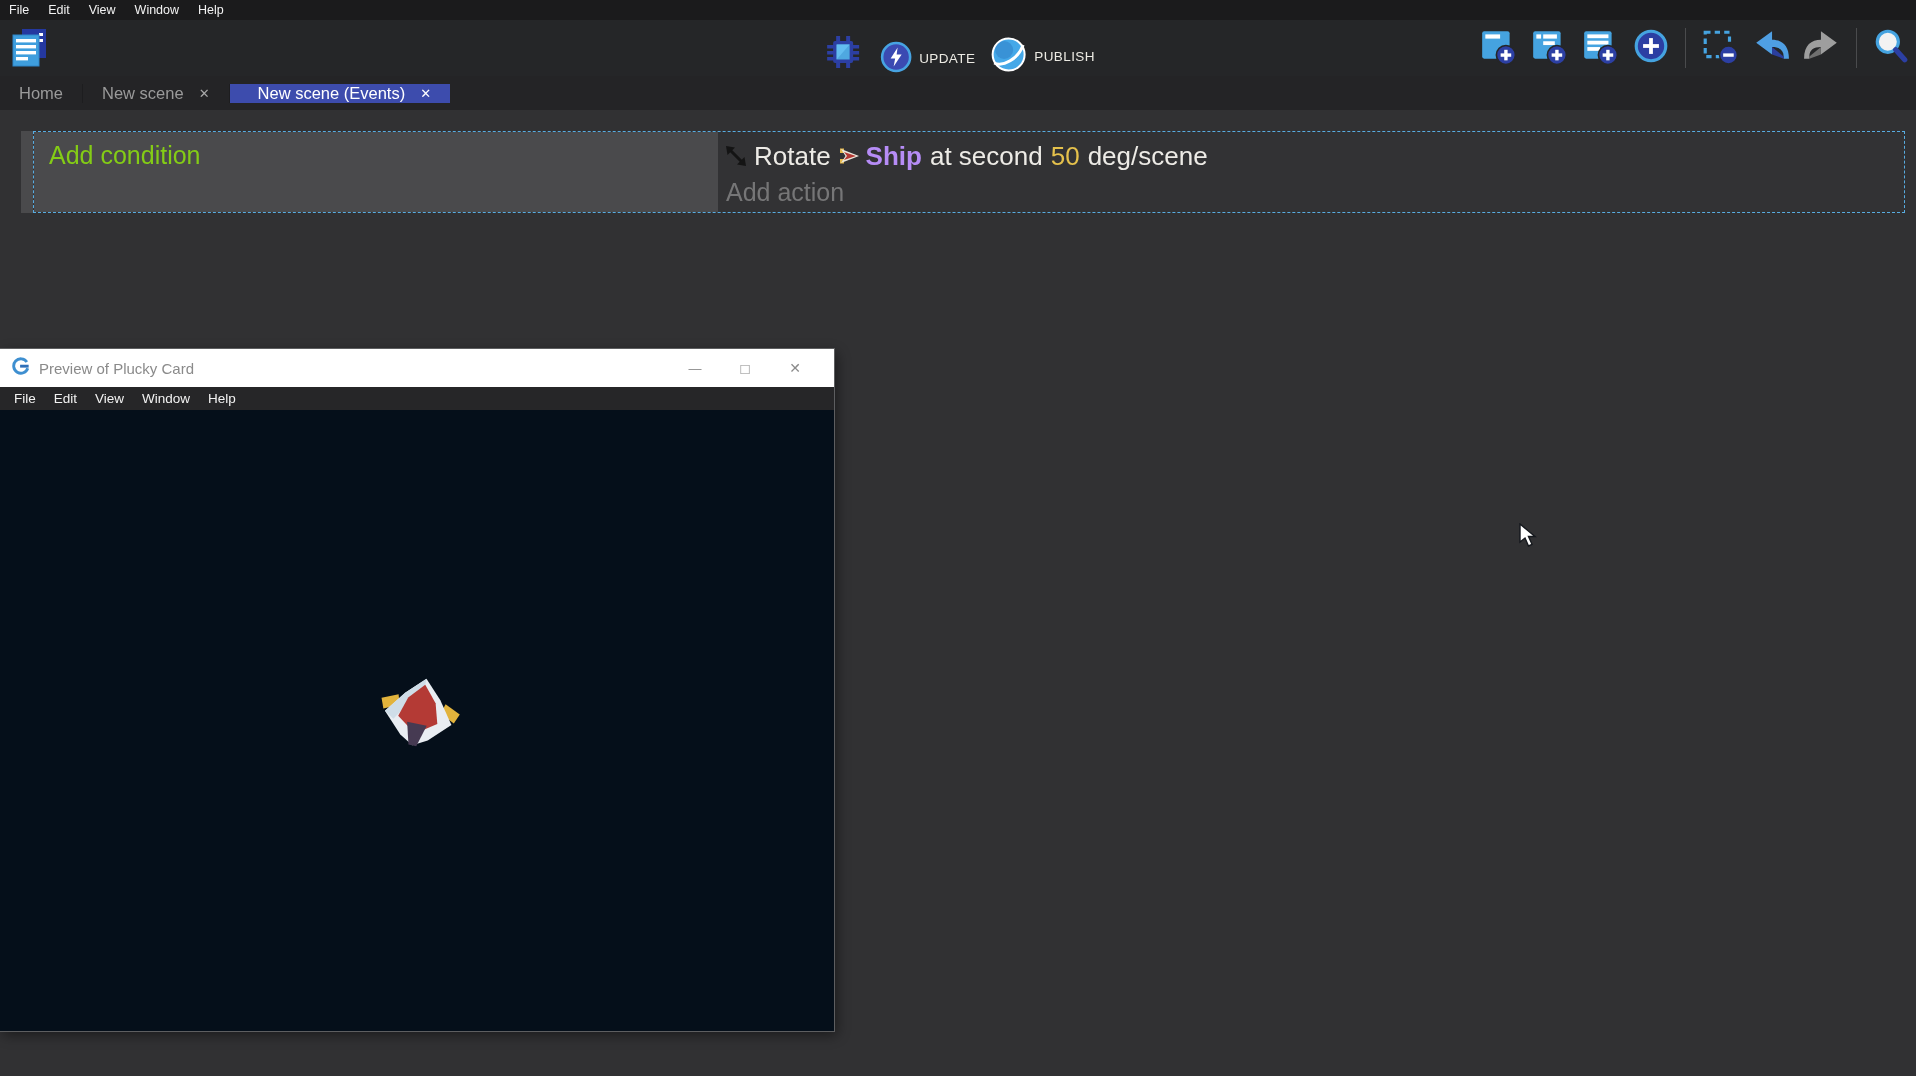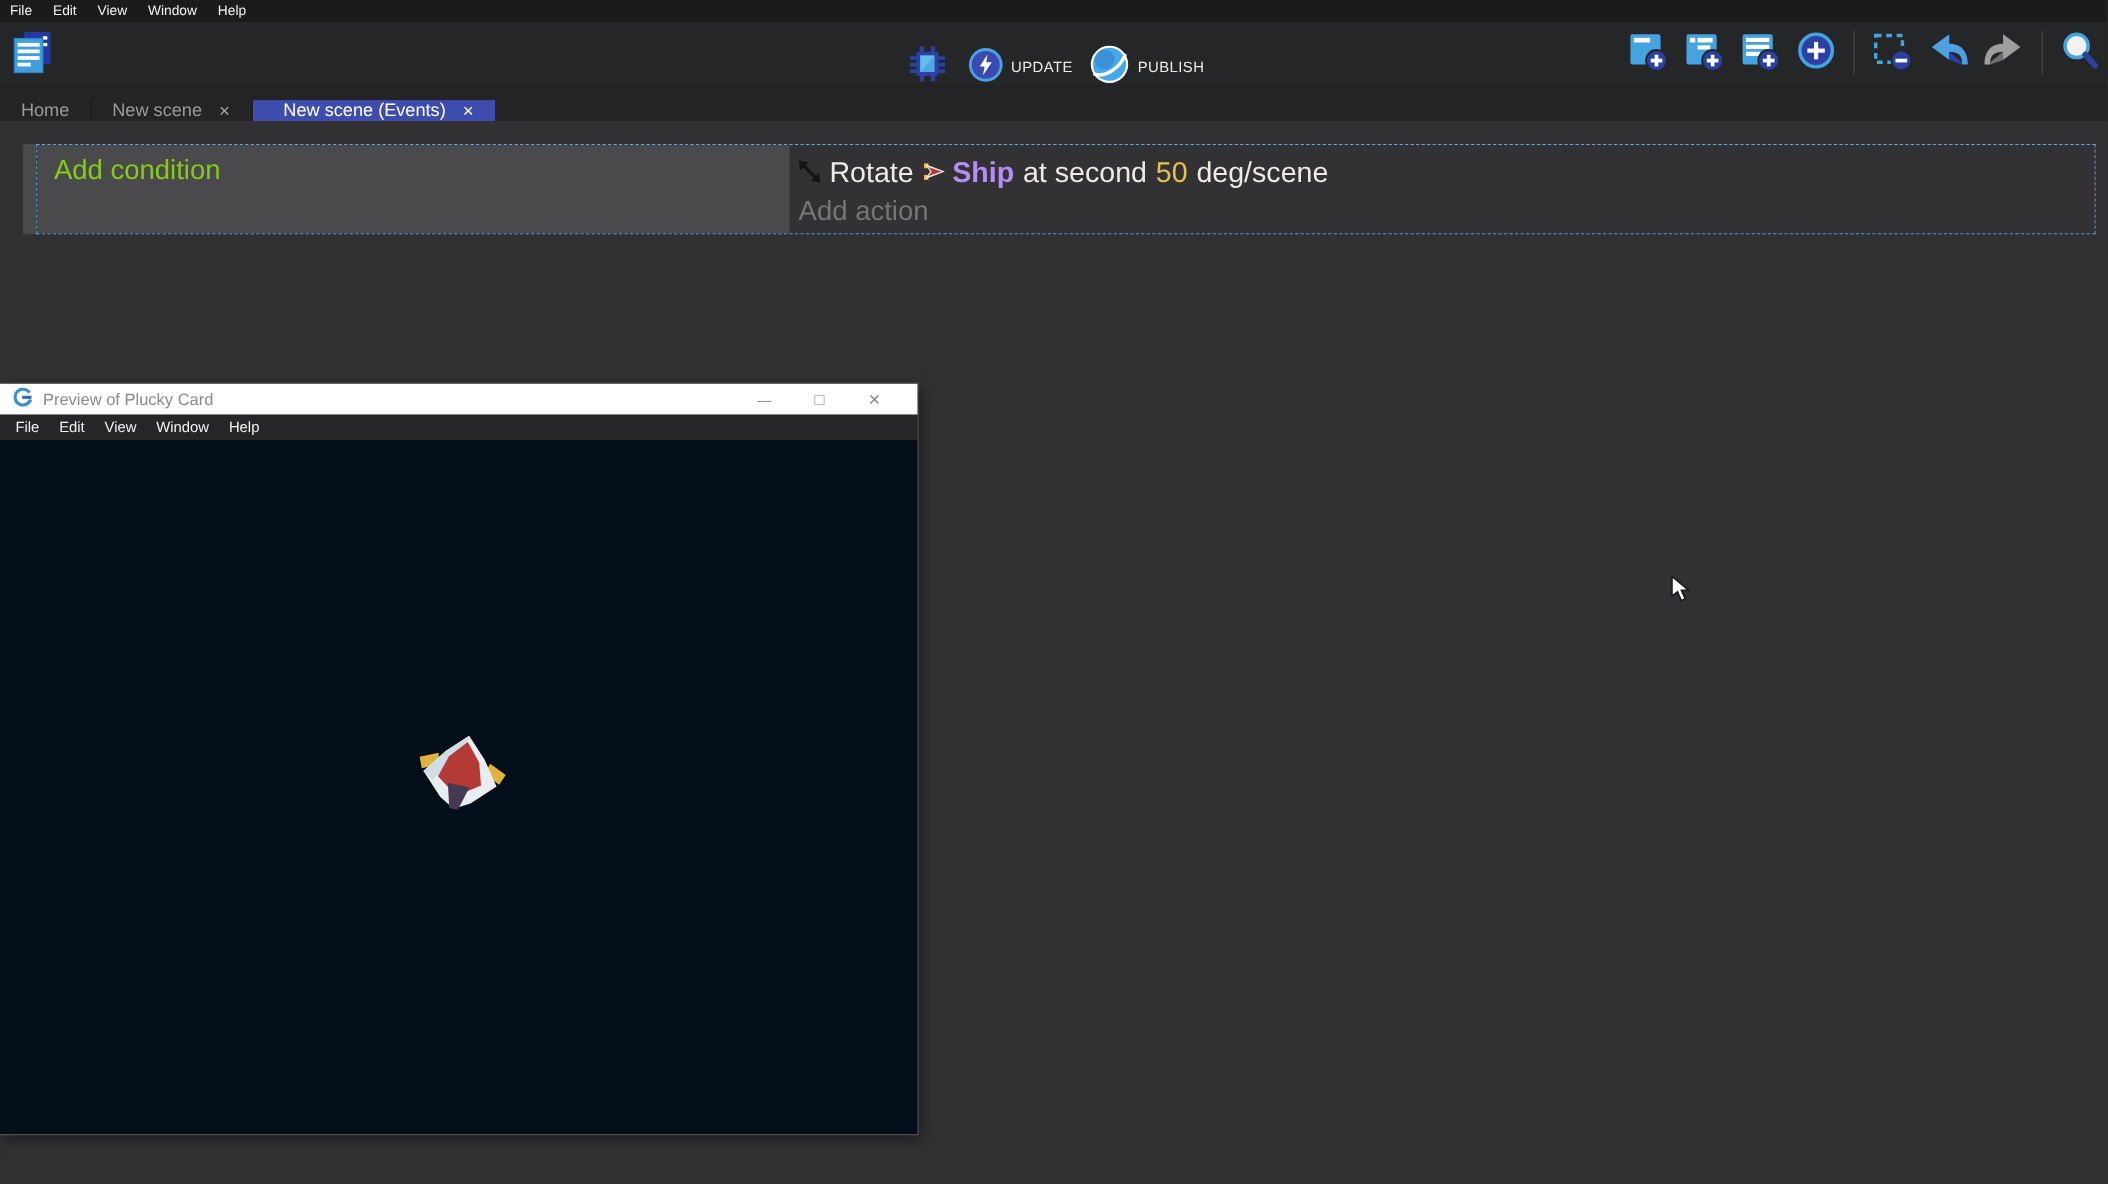--- a/index.html
+++ b/index.html
@@ -17,35 +17,35 @@
     gap: 19px; padding-left: 9px; font-size: 12.5px; color: #f2f2f2;
   }
   .menubar span { cursor: default; }
   
   .toolbar {
     position: absolute; left: 0; top: 20px; width: 100%; height: 56px;
     background: #252628;
   }
   .pm-button { position: absolute; left: 8px; top: 7px; width: 42px; height: 44px; display: grid; place-items: center; }
   .center-cluster {
-    position: absolute; left: 50%; top: 12px; height: 100%;
+    position: absolute; left: 50%; top: 0; height: 100%;
     transform: translateX(-50%);
-    display: flex; align-items: center; gap: 15px;
+    display: flex; align-items: flex-end; gap: 15px;
   }
   .tool-text-btn { display: flex; align-items: center; gap: 7px; color: #eceae3; font-size: 13.5px; letter-spacing: 0.4px; }
   .tool-right {
     position: absolute; right: 3px; top: 0; height: 100%;
     display: flex; align-items: center; gap: 7px;
   }
   .icon-btn { width: 44px; height: 44px; display: grid; place-items: center; }
   .tool-sep { width: 1px; height: 40px; background: #4a4b4d; margin: 0 5px; }
   
   .tabbar {
     position: absolute; left: 0; top: 76px; width: 100%; height: 34px;
-    background: #242426; display: flex; align-items: flex-end;
+    background: #242426; display: flex; align-items: center;
   }
   .tab {
     display: flex; align-items: center; padding: 0 19px; gap: 15px;
     font-size: 16.5px; color: #9a9a9a; border-right: 1px solid #1d1d1f;
   }
   .tab .tab-close { font-size: 13px; color: #a8a8a8; line-height: 1; }
   .tab.active { background: #3d4cad; color: #ffffff; border-right: none; padding-left: 28px; }
   .tab.active .tab-close { color: #ffffff; }
   
   .sheet { position: absolute; left: 0; top: 110px; right: 0; bottom: 0; background: #313133; }
@@ -72,21 +72,21 @@
     font-size: 26px; color: #6e6e6f;
   }
   
   .preview {
     position: absolute; left: 37px; top: 349px; width: 834px; height: 682px;
     display: flex; flex-direction: column;
     box-shadow: 0 0 0 1px #5d5e60, 3px 4px 12px rgba(0,0,0,0.45);
     background: #050f1a;
   }
   .titlebar {
-    height: 28px; background: #ffffff; display: flex; align-items: center;
+    height: 38px; background: #ffffff; display: flex; align-items: center;
     padding-left: 12px; gap: 9px; flex: 0 0 auto;
   }
   .titlebar .title { font-size: 15px; color: #8a8a8a; flex: 1; }
   .win-controls { display: flex; height: 100%; padding-right: 14px; }
   .win-btn { width: 50px; display: grid; place-items: center; color: #8a8a8a; font-size: 13px; }
   .pmenubar {
     height: 23px; background: #262628; display: flex; align-items: center;
     gap: 18px; padding-left: 14px; font-size: 13.5px; color: #f2f2f2; flex: 0 0 auto;
   }
   .canvas { flex: 1; background: #050f1a; position: relative; }

